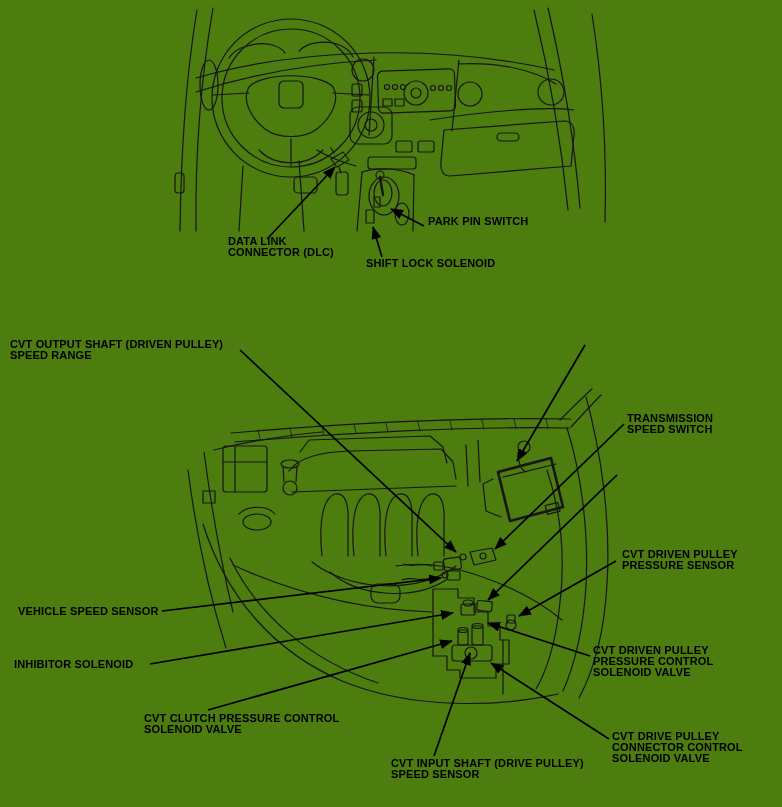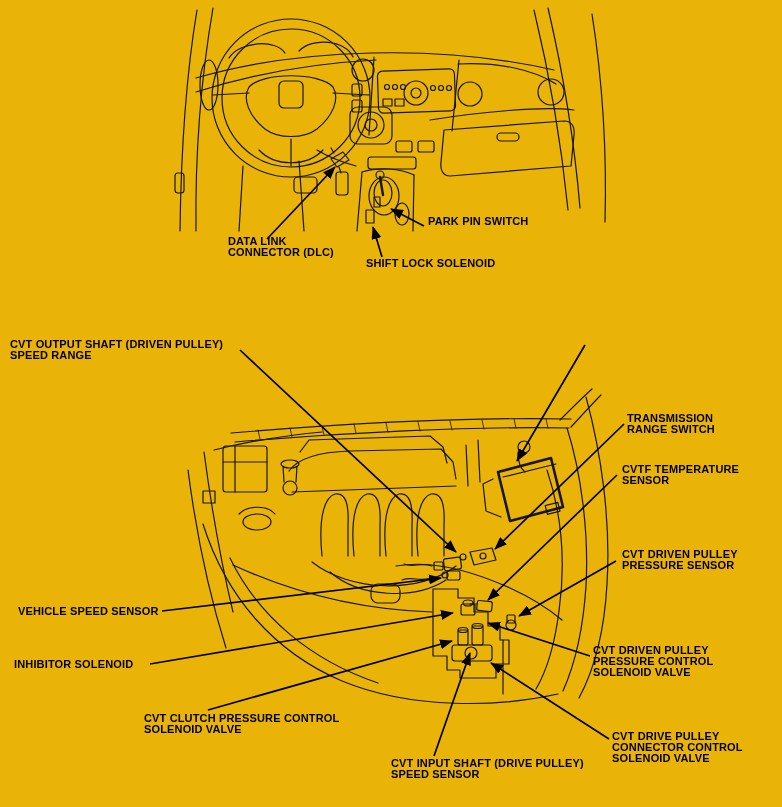--- a/index.html
+++ b/index.html
@@ -1,16 +1,16 @@
 <!DOCTYPE html>
 <html><head>
 <meta charset="utf-8">
 <style>
   html,body{margin:0;padding:0;background:#fff;}
-  .stage{position:relative;width:782px;height:807px;background:#eab308;overflow:hidden;
+  .stage{position:relative;width:782px;height:807px;background:#4d7c0f;overflow:hidden;
          font-family:"Liberation Sans",sans-serif;}
   .stage svg{position:absolute;left:0;top:0;}
   .art path,.art circle,.art rect,.art ellipse,.art polygon{
       fill:none;stroke:#161616;stroke-width:1.2;stroke-linecap:round;stroke-linejoin:round;}
   .art .thick{stroke-width:2.6;}
   .art .thin{stroke-width:0.8;}
   .leaders line,.leaders polyline{stroke:#000;stroke-width:1.7;fill:none;}
   .lbl{position:absolute;font-weight:bold;font-size:11px;line-height:11px;color:#000;
        white-space:pre-line;letter-spacing:.15px;}
 </style>
@@ -199,23 +199,21 @@
 </svg>
 
   <div class="lbl" style="left:428px;top:216px">PARK PIN SWITCH</div>
   <div class="lbl" style="left:228px;top:236px">DATA LINK
 CONNECTOR (DLC)</div>
   <div class="lbl" style="left:366px;top:258px">SHIFT LOCK SOLENOID</div>
 
   <div class="lbl" style="left:10px;top:339px">CVT OUTPUT SHAFT (DRIVEN PULLEY)
 SPEED RANGE</div>
   <div class="lbl" style="left:627px;top:413px">TRANSMISSION
-RANGE SWITCH</div>
-  <div class="lbl" style="left:622px;top:464px">CVTF TEMPERATURE
-SENSOR</div>
+SPEED SWITCH</div>
   <div class="lbl" style="left:622px;top:549px">CVT DRIVEN PULLEY
 PRESSURE SENSOR</div>
   <div class="lbl" style="left:18px;top:606px">VEHICLE SPEED SENSOR</div>
   <div class="lbl" style="left:14px;top:659px">INHIBITOR SOLENOID</div>
   <div class="lbl" style="left:593px;top:645px">CVT DRIVEN PULLEY
 PRESSURE CONTROL
 SOLENOID VALVE</div>
   <div class="lbl" style="left:144px;top:713px">CVT CLUTCH PRESSURE CONTROL
 SOLENOID VALVE</div>
   <div class="lbl" style="left:612px;top:731px">CVT DRIVE PULLEY

